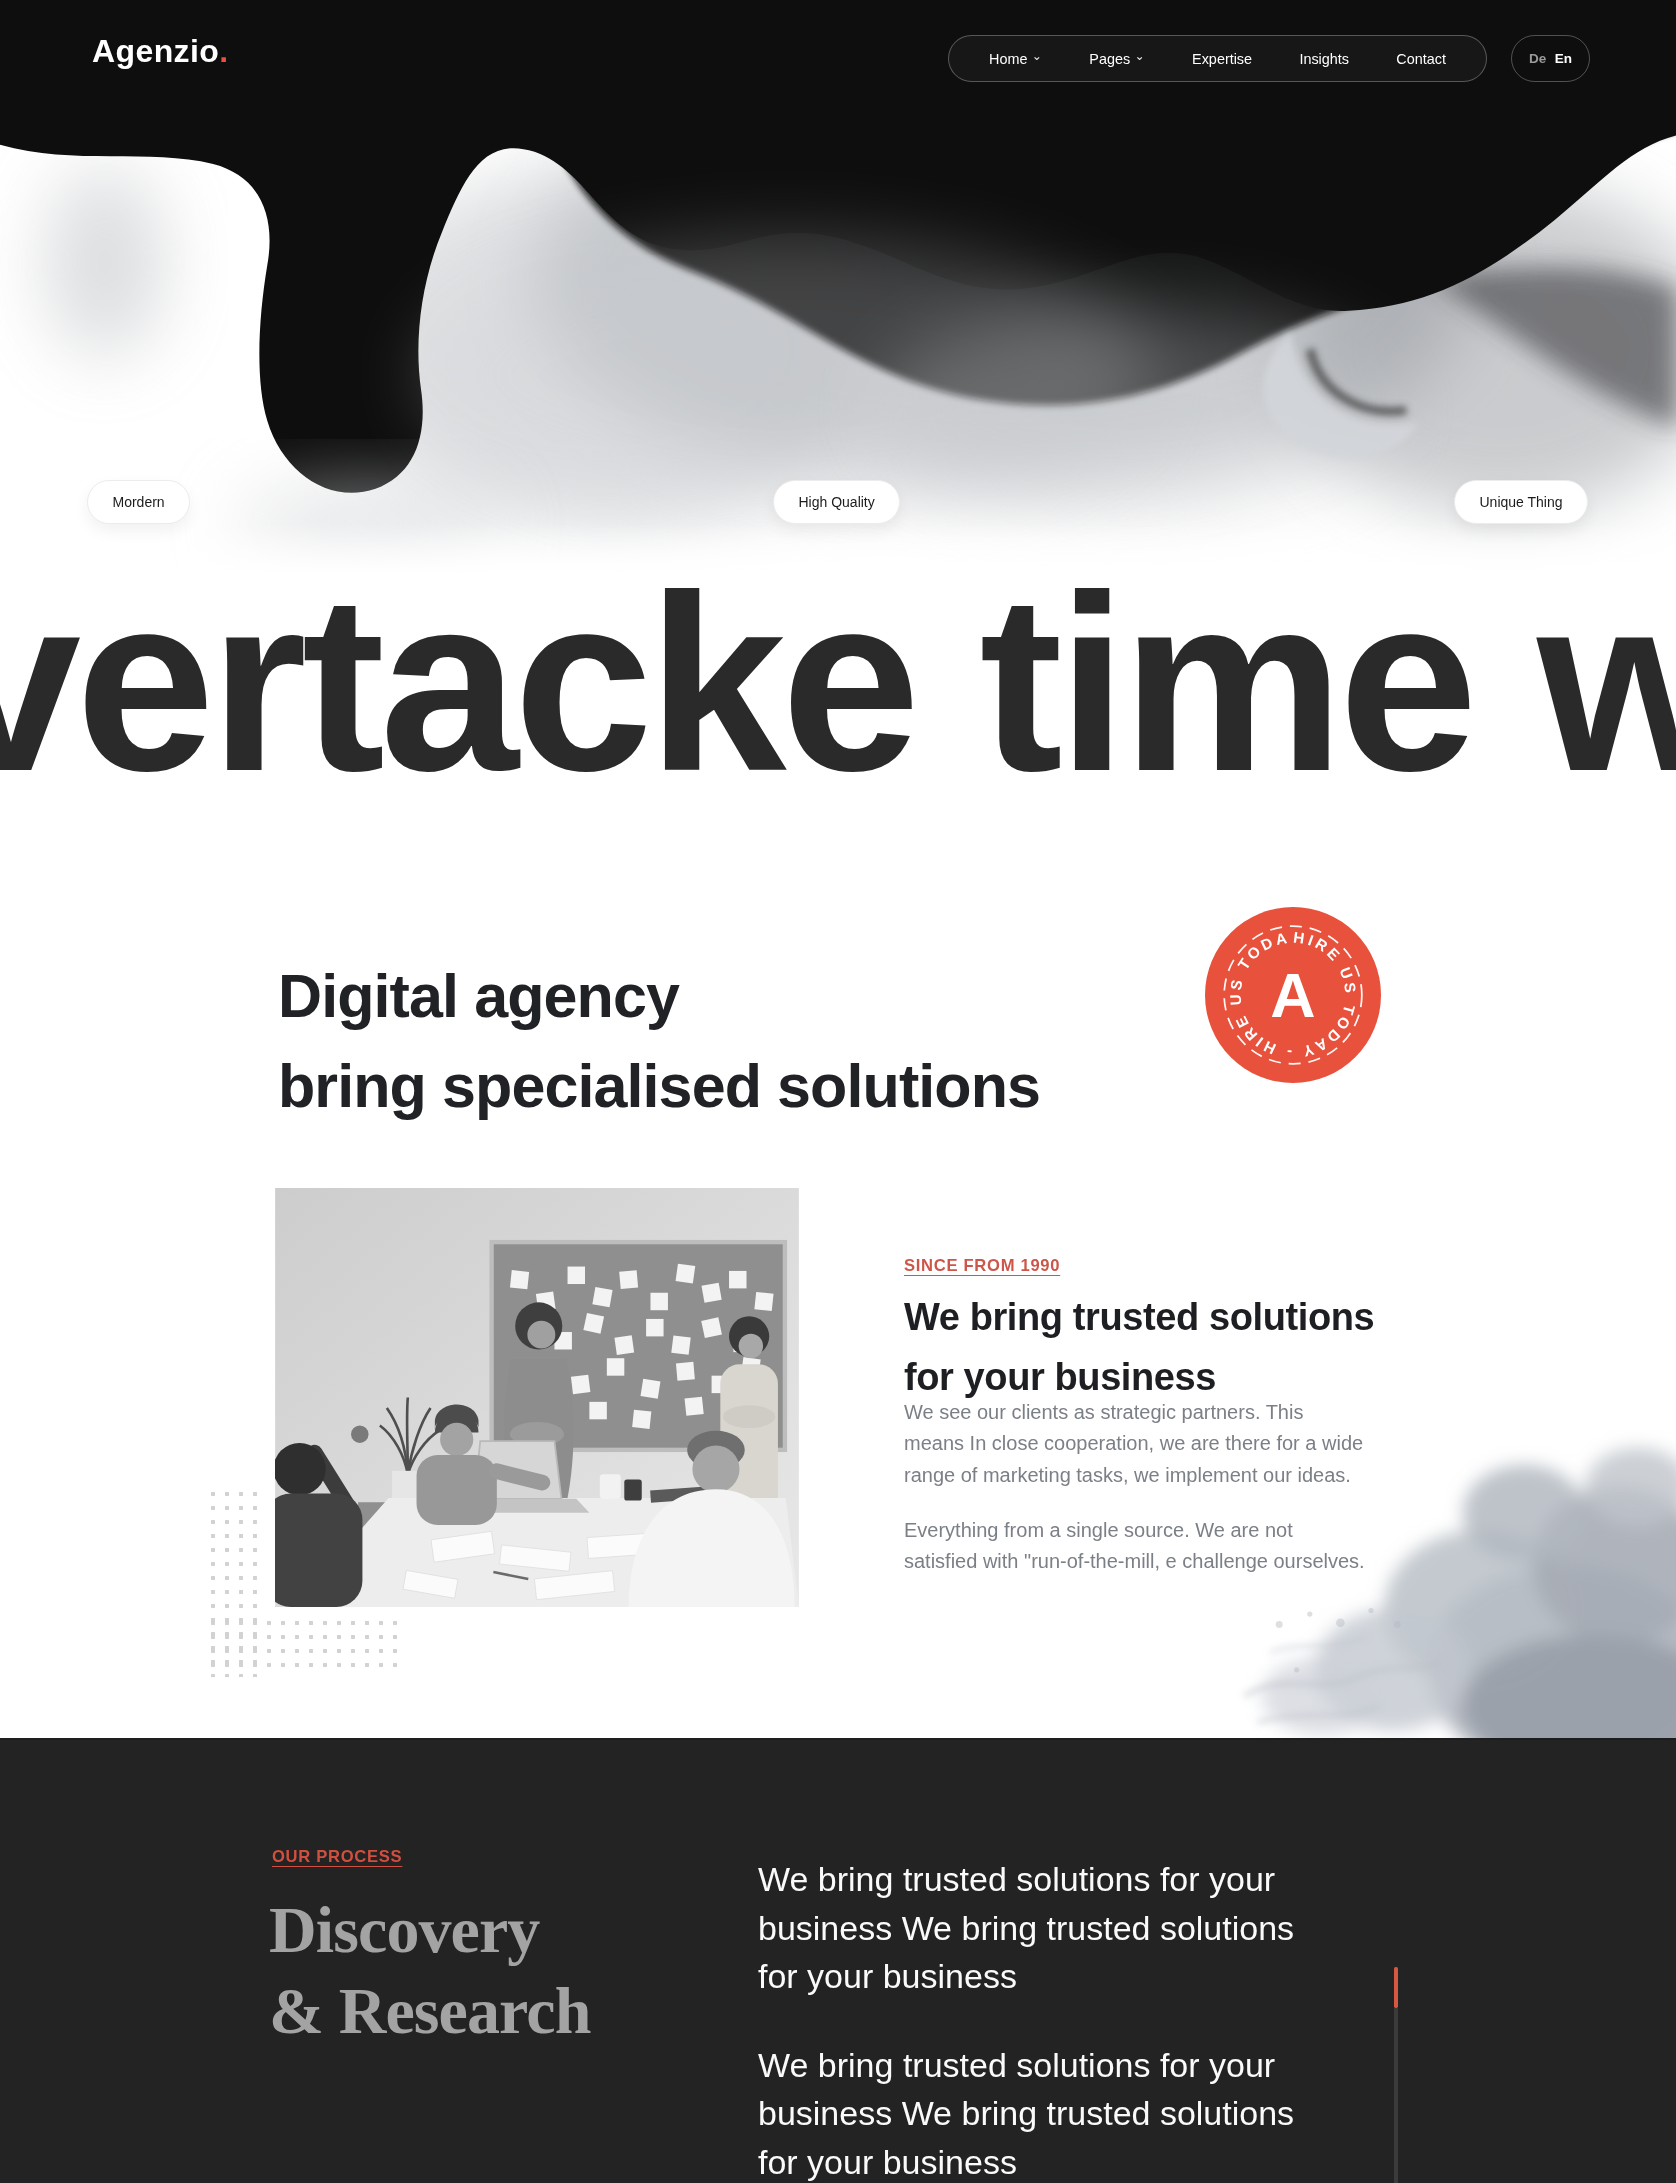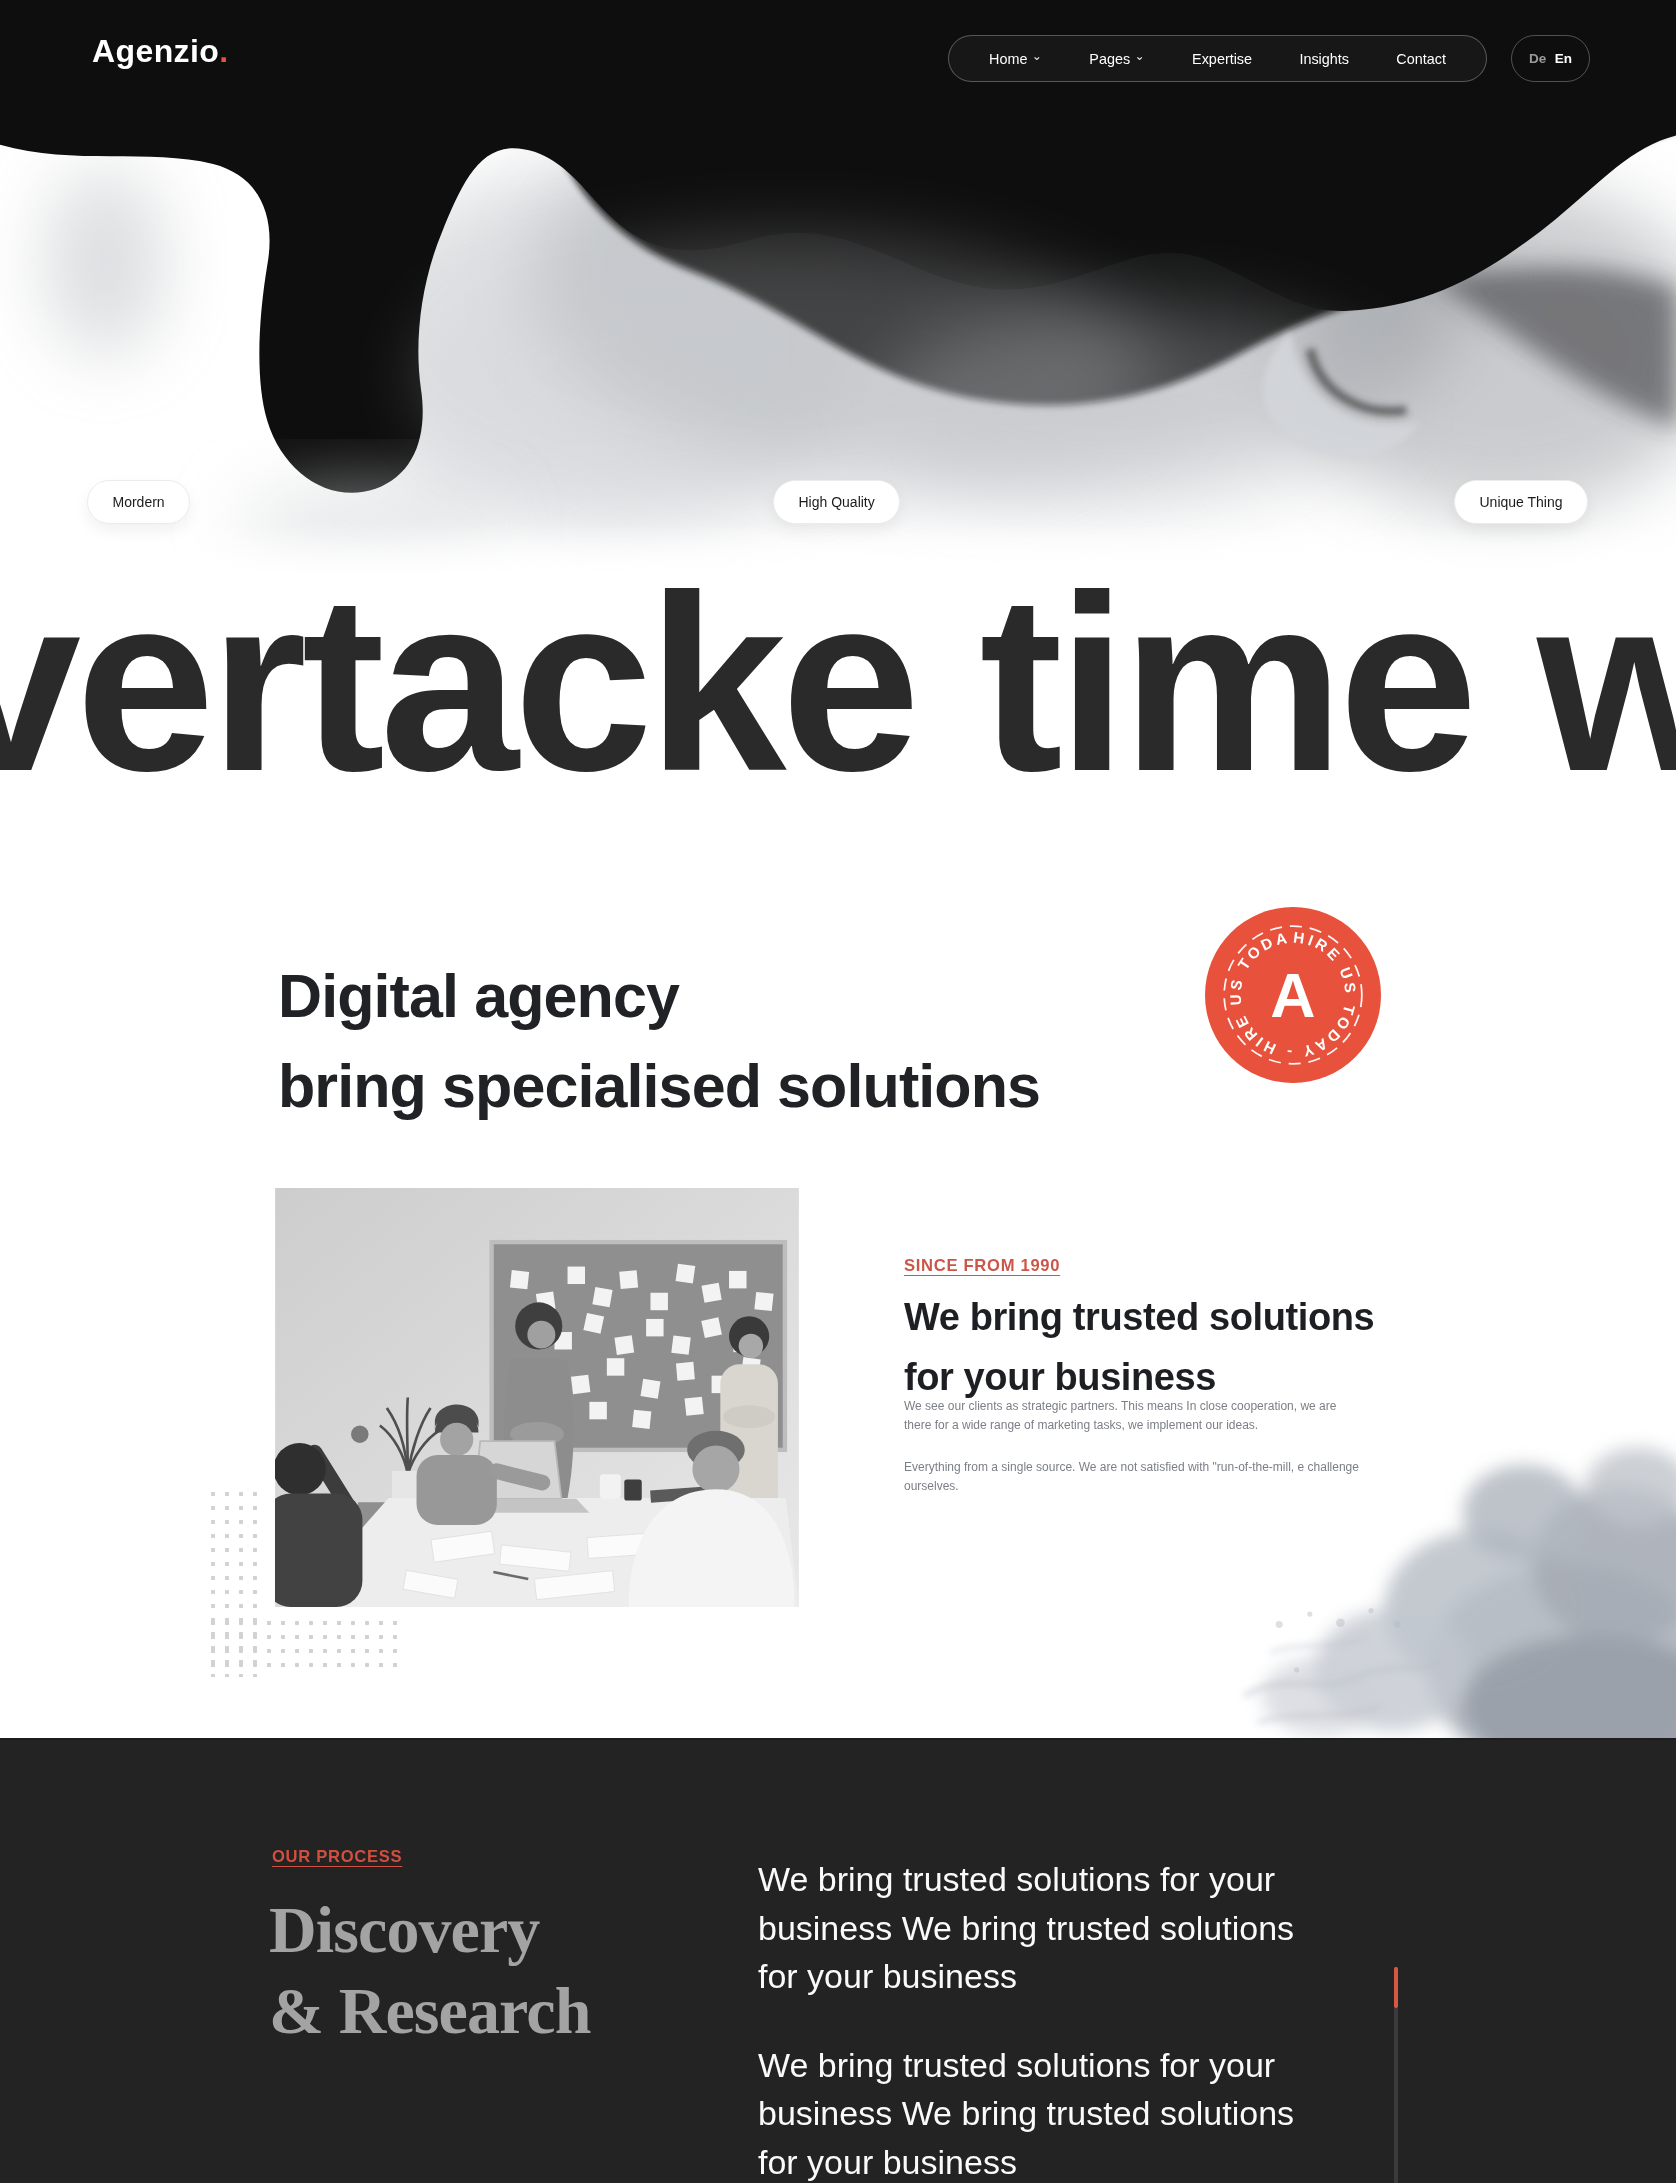--- a/index.html
+++ b/index.html
@@ -67,21 +67,21 @@
     font-size:16.6px; font-weight:700; letter-spacing:0.7px; color:#cc5649;
     text-decoration:underline; text-underline-offset:4.4px;
     text-decoration-thickness:0.9px;
   }
   .about-eyebrow { position:absolute; left:904px; top:1256px; }
   .about-title {
     position:absolute; left:904px; top:1287px;
     font-size:38px; line-height:1.58; font-weight:600; color:#1d1f23; letter-spacing:-0.4px;
   }
   .about-paras { position:absolute; left:904px; top:1397px; width:463px; }
-  .about-paras p { font-size:12px; line-height:1.57; color:#7b7f86; font-weight:400; }
+  .about-paras p { font-size:20px; line-height:1.57; color:#7b7f86; font-weight:400; }
   .about-paras p + p { margin-top:23.6px; }
   .ink-art { position:absolute; left:1218px; top:1408px; width:459px; height:330px; }
   
   .process {
     position:absolute; left:0; top:1738px; width:1677px; height:445px;
     background:#232323; border-top:2.6px solid #1d1d1d;
   }
   .process-eyebrow { position:absolute; left:272px; top:107px; color:#d14f3e; }
   .process-title {
     position:absolute; left:269px; top:150px;

